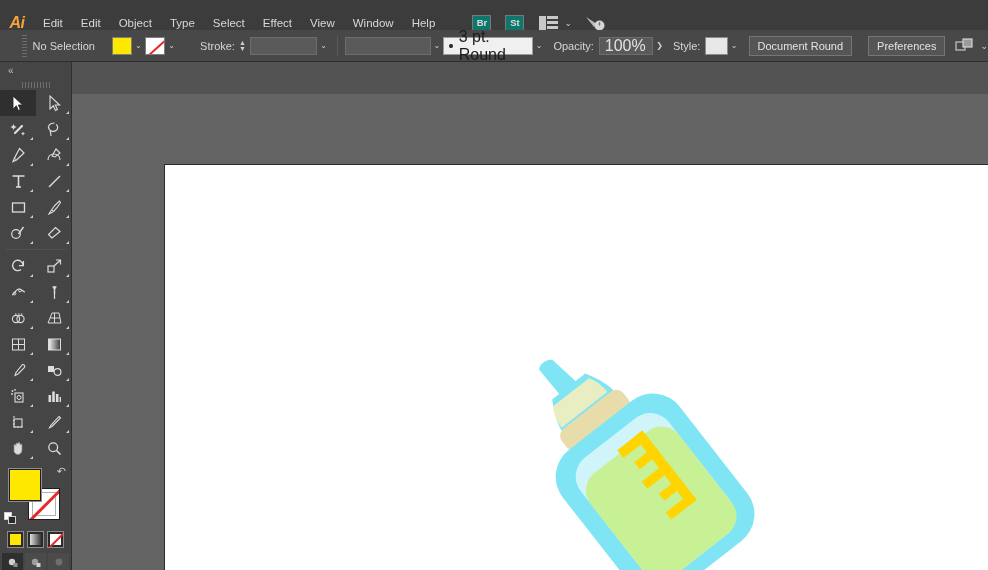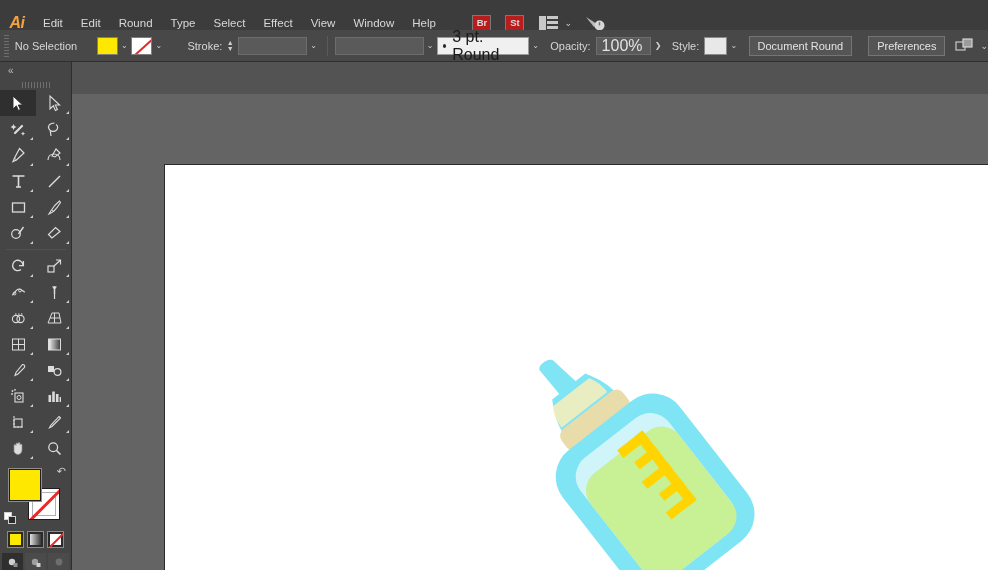--- a/index.html
+++ b/index.html
@@ -27,38 +27,38 @@
     font-weight: bold; font-size: 16px; font-style: italic;
     color: #f7a23b; letter-spacing: -0.5px;
   }
   .menu-item {
     padding: 0 9px; height: 30px; line-height: 30px;
     font-size: 11.5px; color: #d8d8d8; cursor: default; white-space: nowrap;
   }
   .menubar-right { margin-left: auto; display: flex; align-items: center; padding-right: 382px; }
   .sq-btn {
     width: 19px; height: 16px; margin: 0 7px;
-    background: #b91c1c; border: 1px solid #787878;
+    background: #0f766e; border: 1px solid #787878;
     font-size: 9.5px; font-weight: bold; color: #dcdcdc;
     display: flex; align-items: center; justify-content: center;
   }
   .ws-icon { width: 20px; height: 14px; margin-left: 8px; display: flex; gap: 1px; }
   .ws-icon i { display: block; background: #c8c8c8; }
   .ws-icon i.a { width: 7px; height: 14px; }
   .ws-col { display: flex; flex-direction: column; gap: 2px; }
   .ws-col i { width: 11px; height: 4px; }
   .chev { margin-left: 5px; color: #cfcfcf; font-size: 9px; }
   .stock-ic { margin-left: 12px; width: 22px; height: 18px; position: relative; }
 
   
   .controlbar {
     position: absolute; left: 0; top: 30px; width: 988px; height: 32px;
     background: #484848;
     border-bottom: 1px solid #2e2e2e;
-    display: flex; align-items: center; padding-left: 4px;
+    display: flex; align-items: center; padding-left: 22px;
   }
   .grip { width: 5px; height: 22px; margin-right: 6px;
     background: repeating-linear-gradient(to bottom,#6e6e6e 0,#6e6e6e 1px,transparent 1px,transparent 3px); }
   .cb-label { font-size: 11px; color: #d6d6d6; white-space: nowrap; }
   .cb-sep { width: 1px; height: 20px; background: #5a5a5a; margin: 0 7px; }
   .swatch-fill {
     width: 22px; height: 18px; background: #ffe800;
     border: 1px solid #7d7d7d;
   }
   .swatch-stroke {
@@ -184,21 +184,21 @@
 </style>
 </head>
 <body>
 
 <div id="app">
 
   <div class="menubar">
     <div class="ai-logo">Ai</div>
     <div class="menu-item">Edit</div>
     <div class="menu-item">Edit</div>
-    <div class="menu-item">Round</div>
+    <div class="menu-item">Object</div>
     <div class="menu-item">Type</div>
     <div class="menu-item">Select</div>
     <div class="menu-item">Effect</div>
     <div class="menu-item">View</div>
     <div class="menu-item">Window</div>
     <div class="menu-item">Help</div>
 
     <div class="menubar-right">
       <div class="sq-btn">Br</div>
       <div class="sq-btn">St</div>

